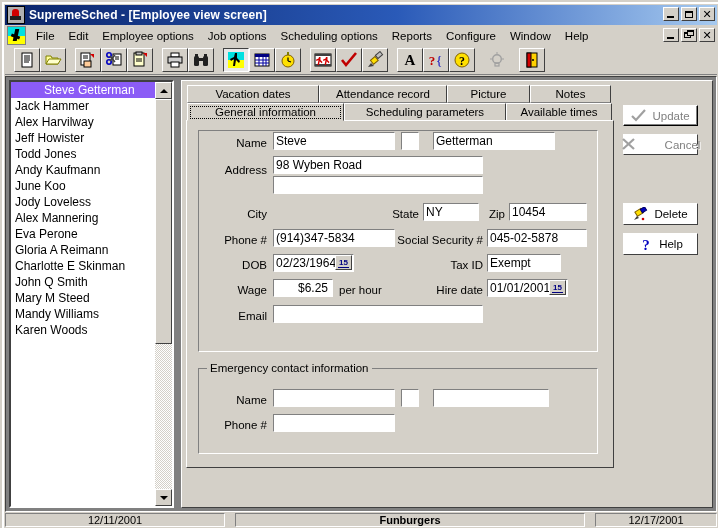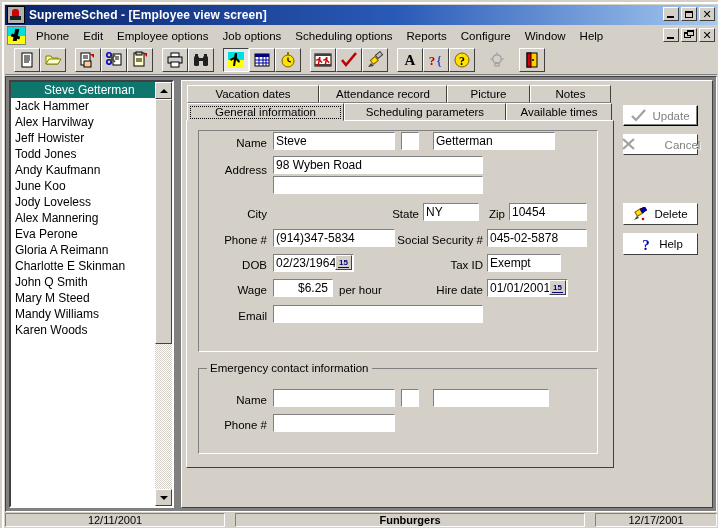--- a/index.html
+++ b/index.html
@@ -83,21 +83,21 @@
 
   
   .listwrap{position:absolute;left:3px;top:3px;width:165px;height:428px;
             background:#ffffff;box-sizing:border-box;
             border-top:2px solid #404040;border-left:2px solid #404040;
             border-right:2px solid #ffffff;border-bottom:2px solid #ffffff;}
   .list{position:absolute;left:0;top:0;right:17px;bottom:0;overflow:hidden;
         background:#ffffff;}
   .litem{height:16px;line-height:16px;padding-left:4px;font-size:12px;color:#000;
          white-space:nowrap;cursor:default;font-family:"Liberation Sans",sans-serif;}
-  .litem.sel{background:#0f766e;color:#ffffff;padding-left:33px;}
+  .litem.sel{background:#8b5cf6;color:#ffffff;padding-left:33px;}
   .vsb{position:absolute;right:0;top:0;width:17px;bottom:0;background:#d4d0c8;}
   .sbar-btn{width:17px;height:17px;background:#d4d0c8;box-sizing:border-box;
         border-top:1px solid #ffffff;border-left:1px solid #ffffff;
         border-right:1px solid #404040;border-bottom:1px solid #404040;
         position:relative;}
   .sbar-btn .ar{position:absolute;left:50%;top:50%;transform:translate(-50%,-50%);
         width:0;height:0;}
   .ar-up{border-left:4px solid transparent;border-right:4px solid transparent;
         border-bottom:4px solid #000;}
   .ar-dn{border-left:4px solid transparent;border-right:4px solid transparent;
@@ -197,21 +197,21 @@
         </div>
    </div>
  </div>
 
  <div class="menubar">
    <div class="menu-ico">
      <div class="yel"></div>
         <div class="man"></div>
         <div class="man2"></div>
    </div>
-   <div class="menuitem">Phone</div>
+   <div class="menuitem">File</div>
    <div class="menuitem">Edit</div>
    <div class="menuitem">Employee options</div>
    <div class="menuitem">Job options</div>
    <div class="menuitem">Scheduling options</div>
    <div class="menuitem">Reports</div>
    <div class="menuitem">Configure</div>
    <div class="menuitem">Window</div>
    <div class="menuitem">Help</div>
    <div class="mdi-btns">
      <div class="wbtn">

